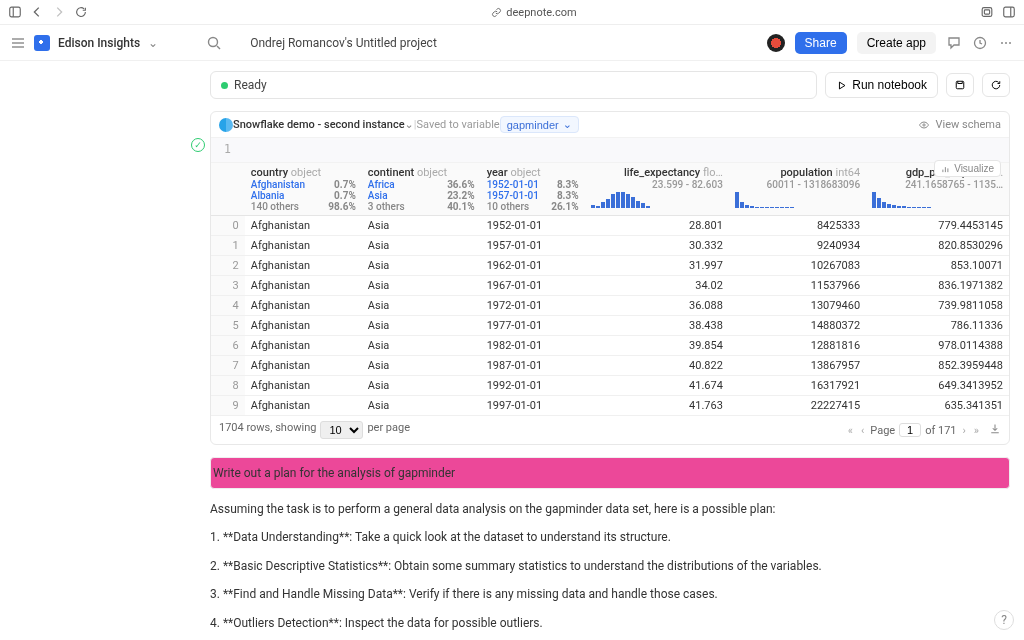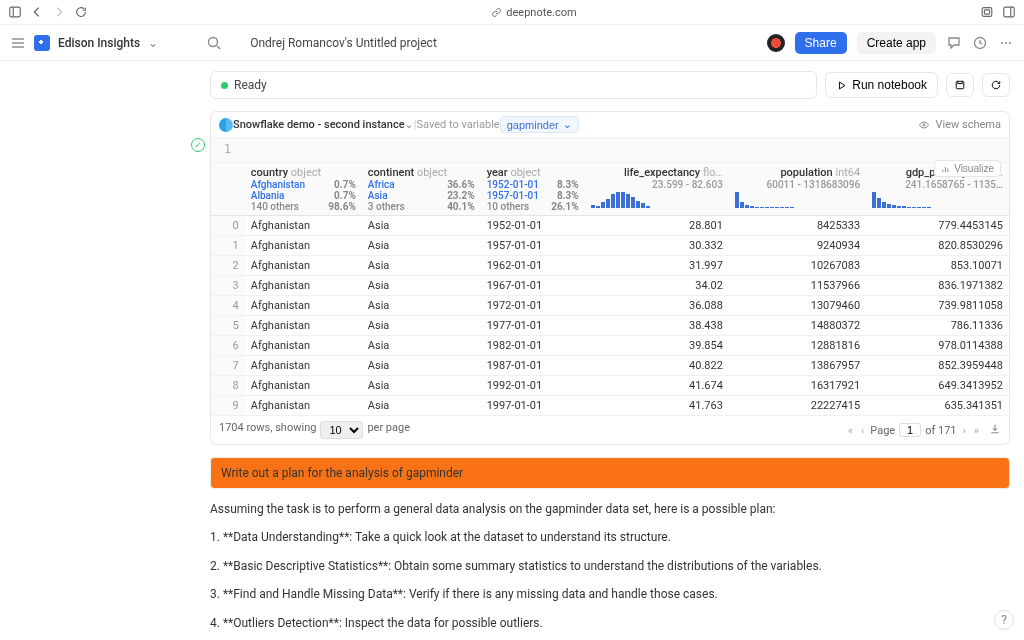--- a/index.html
+++ b/index.html
@@ -76,21 +76,21 @@
 
 .pager { display:flex; align-items:center; padding:5px 8px; font-size:11px; color:#666; }
 .pager .left { flex:1; display:flex; align-items:flex-start; gap:4px; }
 .pager select { font-size:11px; border:1px solid #ddd; border-radius:3px; padding:1px 4px; }
 .pager .nav { display:flex; align-items:center; gap:4px; }
 .pager .nav .pg { color:#aaa; cursor:pointer; padding:0 2px; }
 .pager input.pn { width:22px; text-align:center; border:1px solid #ddd; border-radius:3px; font-size:11px; }
 .pager .dl { margin-left:8px; color:#888; cursor:pointer; }
 
 
-.prompt-card { border-left:3px solid #b19cd9; background:#f97316; padding:8px 10px; font-size:12px; border:1px solid #eee; border-radius:4px; margin-bottom:10px; }
+.prompt-card { border-left:3px solid #b19cd9; background:#ec4899; padding:8px 2px; font-size:12px; border:1px solid #eee; border-radius:4px; margin-bottom:10px; }
 .prose { font-size:12px; color:#333; line-height:1.7; }
 .prose p { margin-bottom:8px; }
 
 .help-fab { position:fixed; right:10px; bottom:10px; width:20px; height:20px; border:1px solid #ddd; border-radius:50%; display:flex; align-items:center; justify-content:center; color:#888; background:#fff; font-size:12px; }
 
 svg { width:100%; height:100%; }
 </style>
 </head>
 <body>
 

